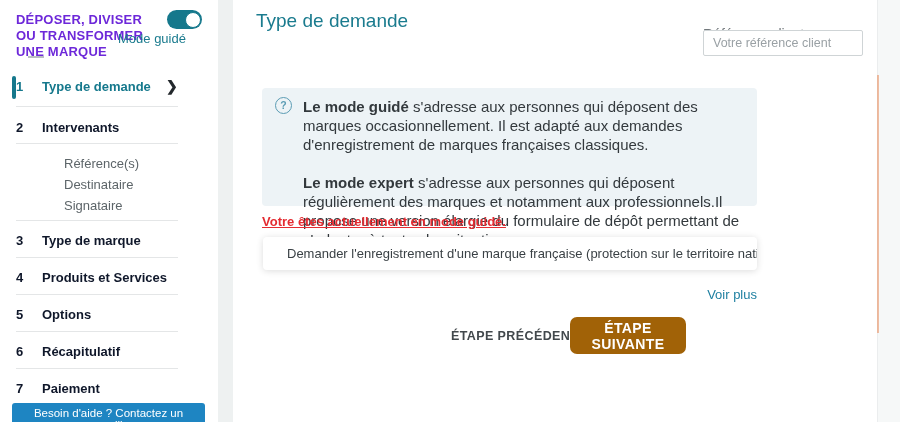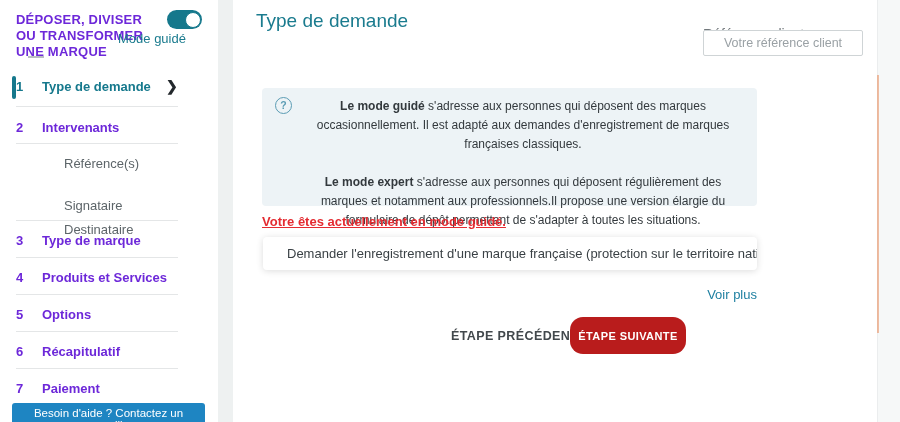--- a/index.html
+++ b/index.html
@@ -13,51 +13,51 @@
   .scrollstrip { position:absolute; left:877px; top:0; width:23px; height:422px; background:#f6f8f8; border-left:1px solid #ebedee; }
   .scrollhint  { position:absolute; left:877px; top:75px; width:2px; height:258px; background:rgba(233,138,90,0.55); }
 
   
   .sb-title { position:absolute; left:16px; top:12px; width:130px; font-size:13px; font-weight:bold; line-height:16px; letter-spacing:.2px; color:#6d28d9; }
   .toggle { position:absolute; left:167px; top:10px; width:35px; height:19px; background:#15788c; border-radius:10px; cursor:pointer; }
   .toggle .knob { position:absolute; right:1.5px; top:1.5px; width:16px; height:16px; background:#ffffff; border:1px solid #15788c; border-radius:50%; }
   .mode-label { position:absolute; left:118px; top:31px; width:87px; text-align:left; font-size:13px; color:#1a7b8e; }
   .sb-dash { position:absolute; left:28px; top:56px; width:16px; height:2px; background:#b9bec1; }
 
-  .step { position:absolute; left:16px; width:180px; height:20px; font-size:13px; font-weight:bold; color:#6d28d9; cursor:pointer; }
+  .step { position:absolute; left:16px; width:180px; height:20px; font-size:13px; font-weight:bold; color:#0f172a; cursor:pointer; }
   .step .num { display:inline-block; width:26px; }
   .step.active { color:#15788c; }
   .active-bar { position:absolute; left:12px; top:76px; width:4px; height:23px; background:#15788c; border-radius:2px; }
   .chevron { position:absolute; left:150px; top:-1px; font-size:14px; font-weight:bold; color:#23282c; }
   .sb-div { position:absolute; left:16px; width:162px; height:1px; background:#e4e6e7; }
   .substep { position:absolute; left:64px; width:130px; font-size:13px; color:#5d6569; cursor:pointer; }
 
   .help-btn { position:absolute; left:12px; top:403px; width:193px; height:30px; background:#1e85c2; border:none; border-radius:3px; color:#ffffff; font-size:11.5px; font-family:"Liberation Sans", sans-serif; cursor:pointer; text-align:center; padding-top:1px; }
 
   
   .page-title { position:absolute; left:23px; top:10px; font-size:19px; font-weight:500; color:#1a7b8e; }
   .intro { position:absolute; left:23px; top:37px; width:430px; font-size:13px; line-height:19px; color:#3a4145; }
 
   .ref-label { position:absolute; left:470px; top:26px; font-size:14px; color:#72787c; }
-  .ref-input { position:absolute; left:470px; top:30px; width:160px; height:26px; border:1px solid #cfd4d6; border-radius:2px; background:#ffffff; font-family:"Liberation Sans", sans-serif; font-size:12.5px; color:#33383c; padding:0 9px;text-align:center; }
+  .ref-input { position:absolute; left:470px; top:30px; width:160px; height:26px; border:1px solid #cfd4d6; border-radius:2px; background:#ffffff; font-family:"Liberation Sans", sans-serif; font-size:12.5px; color:#33383c; padding:0 9px; }
   .ref-input::placeholder { color:#9aa1a5; }
 
   .infobox { position:absolute; left:29px; top:88px; width:495px; height:118px; background:#edf3f6; border-radius:4px; }
   .qicon { position:absolute; left:13px; top:9px; width:17px; height:17px; border:1.4px solid #5b9cb4; border-radius:50%; color:#5b9cb4; font-size:10.5px; font-weight:bold; text-align:center; line-height:15px; }
-  .info-text { position:absolute; left:41px; top:9px; width:440px; font-size:12px; line-height:19px; color:#33393d;text-align:center; }
+  .info-text { position:absolute; left:41px; top:9px; width:440px; font-size:15px; line-height:19px; color:#33393d; }
   .info-text p + p { margin-top:19px; }
 
   .mode-notice { position:absolute; left:29px; top:214px; font-size:13px; font-weight:bold; color:#e42b31; text-decoration:underline; cursor:pointer; }
 
   .option-card { position:absolute; left:30px; top:237px; width:494px; height:33px; background:#ffffff; border-radius:4px; box-shadow:0 1px 7px rgba(0,0,0,0.14); font-size:13px; color:#3a4145; line-height:33px; padding-left:24px; cursor:pointer; white-space:nowrap; overflow:hidden; }
 
   .voir-plus { position:absolute; left:404px; top:287px; width:120px; text-align:right; font-size:13px; color:#1d7fa0; cursor:pointer; }
 
   .prev-btn { position:absolute; left:218px; top:329px; background:none; border:none; font-family:"Liberation Sans", sans-serif; font-size:12.5px; font-weight:bold; letter-spacing:.4px; color:#42484c; cursor:pointer; }
-  .next-btn { position:absolute; left:337px; top:317px; width:116px; height:37px; background:#b91c1c; border:none; border-radius:13px; font-family:"Liberation Sans", sans-serif; font-size:11px; font-weight:bold; letter-spacing:.4px; color:#ffffff; cursor:pointer; }
+  .next-btn { position:absolute; left:337px; top:317px; width:116px; height:37px; background:#a16207; border:none; border-radius:7px; font-family:"Liberation Sans", sans-serif; font-size:14px; font-weight:bold; letter-spacing:.4px; color:#ffffff; cursor:pointer; }
 </style>
 </head>
 <body>
 
 <div class="sidebar">
   <div class="sb-title">DÉPOSER, DIVISER OU TRANSFORMER UNE MARQUE</div>
 
   <div class="toggle">
     <div class="knob"></div>
   </div>
@@ -72,21 +72,21 @@
     <span class="chevron">❯</span>
   </div>
   <div class="sb-div" style="top:106px;"></div>
 
   <div class="step" style="top:120px;">
     <span class="num">2</span><span>Intervenants</span>
   </div>
   <div class="sb-div" style="top:143px;"></div>
 
   <div class="substep" style="top:156px;">Référence(s)</div>
-  <div class="substep" style="top:177px;margin-top:45px;">Destinataire</div>
+  <div class="substep" style="top:177px;">Destinataire</div>
   <div class="substep" style="top:198px;">Signataire</div>
   <div class="sb-div" style="top:220px;"></div>
 
   <div class="step" style="top:233px;">
     <span class="num">3</span><span>Type de marque</span>
   </div>
   <div class="sb-div" style="top:257px;"></div>
 
   <div class="step" style="top:270px;">
     <span class="num">4</span><span>Produits et Services</span>

